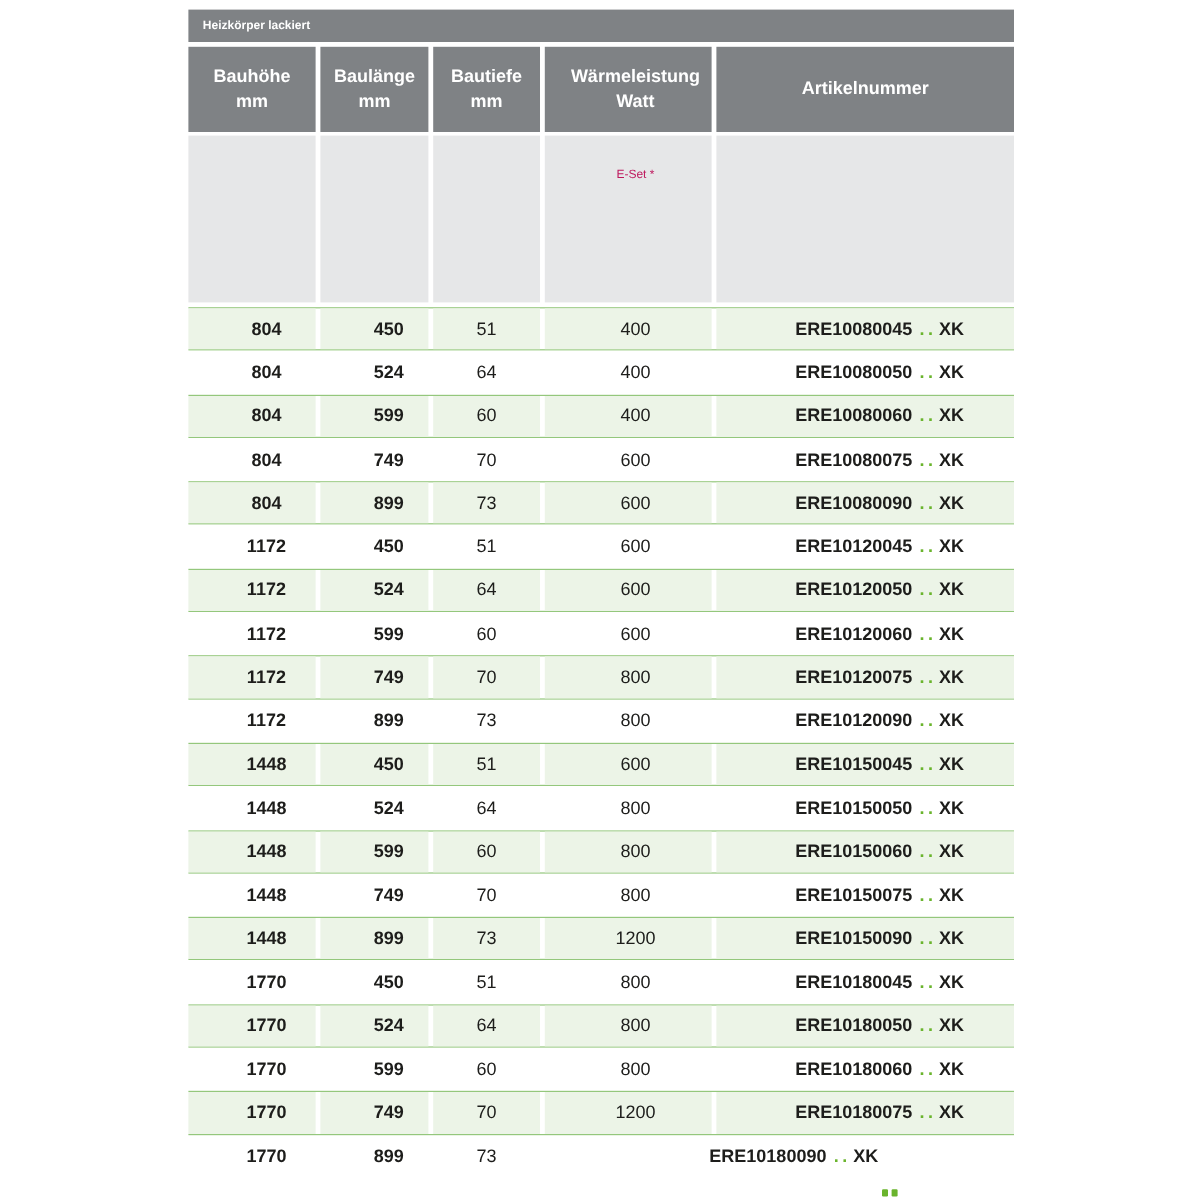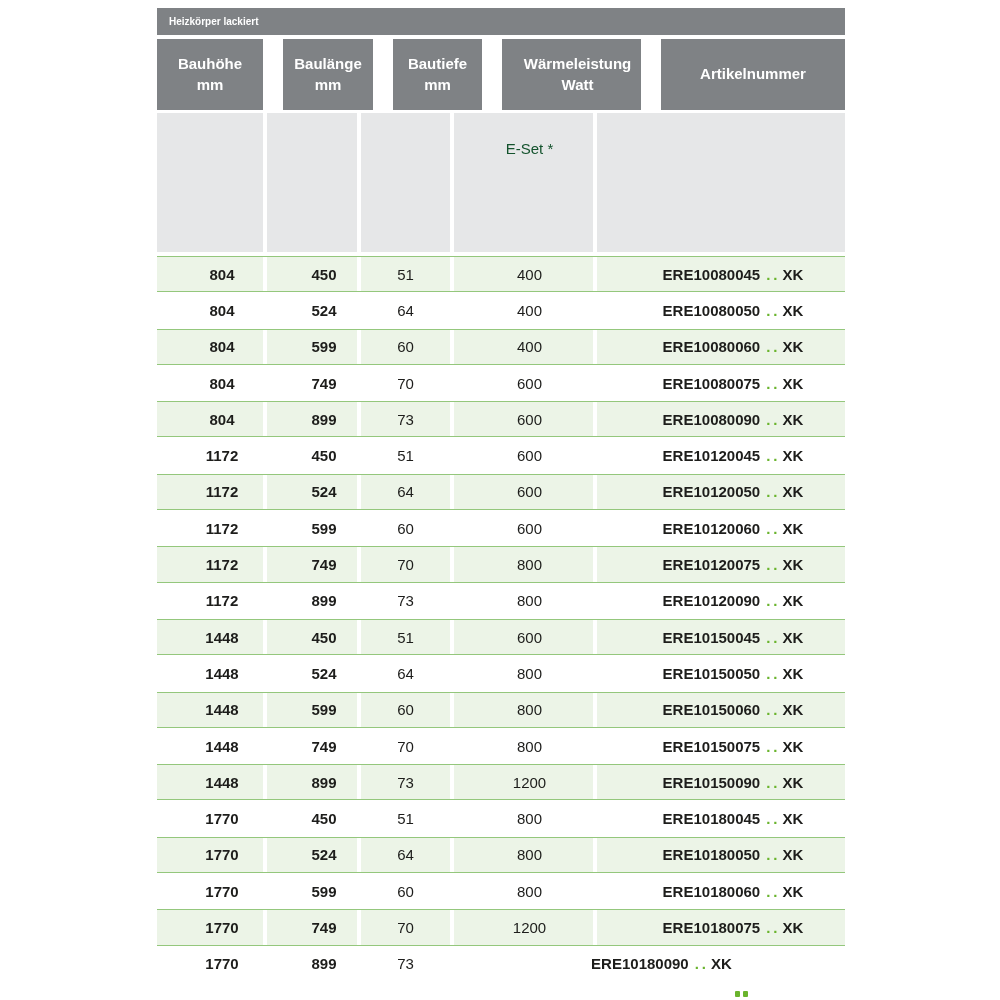--- a/index.html
+++ b/index.html
@@ -13,31 +13,31 @@
     color: #1d1d1b;
   }
   .catalog-table { position: absolute; left: 157px; top: 8px; width: 688px; }
 
   .title-bar {
     height: 27px; background: #7f8285; color: #ffffff;
     font-weight: bold; font-size: 10px; line-height: 27px;
     padding-left: 12px;
   }
 
-  .head-row { display: flex; gap: 20px; margin-top: 4px; height: 71px; }
+  .head-row { display: flex; gap: 4px; margin-top: 4px; height: 71px; }
   .head-cell {
     background: #7f8285; color: #ffffff; font-weight: bold; font-size: 15px;
     display: flex; flex-direction: column; align-items: center; justify-content: center;
     line-height: 1.35; text-align: center;
   }
 
   .sub-row { display: flex; gap: 4px; margin-top: 3px; height: 139px; }
   .sub-cell {
     background: #e6e7e8; display: flex; justify-content: center;
-    align-items: flex-start; padding-top: 27px; font-size: 15px; color: #14532d;
+    align-items: flex-start; padding-top: 27px; font-size: 10px; color: #be185d;
   }
 
   .table-body { margin-top: 4px; }
   .row { display: flex; gap: 4px; height: 36.3px; }
   .row-green { border-top: 1px solid #94c77c; border-bottom: 1px solid #94c77c; }
   .row-green .cell { background: #ecf4e7; }
 
   .cell {
     display: flex; align-items: center; justify-content: center;
     font-size: 15px; color: #1d1d1b; white-space: nowrap;

